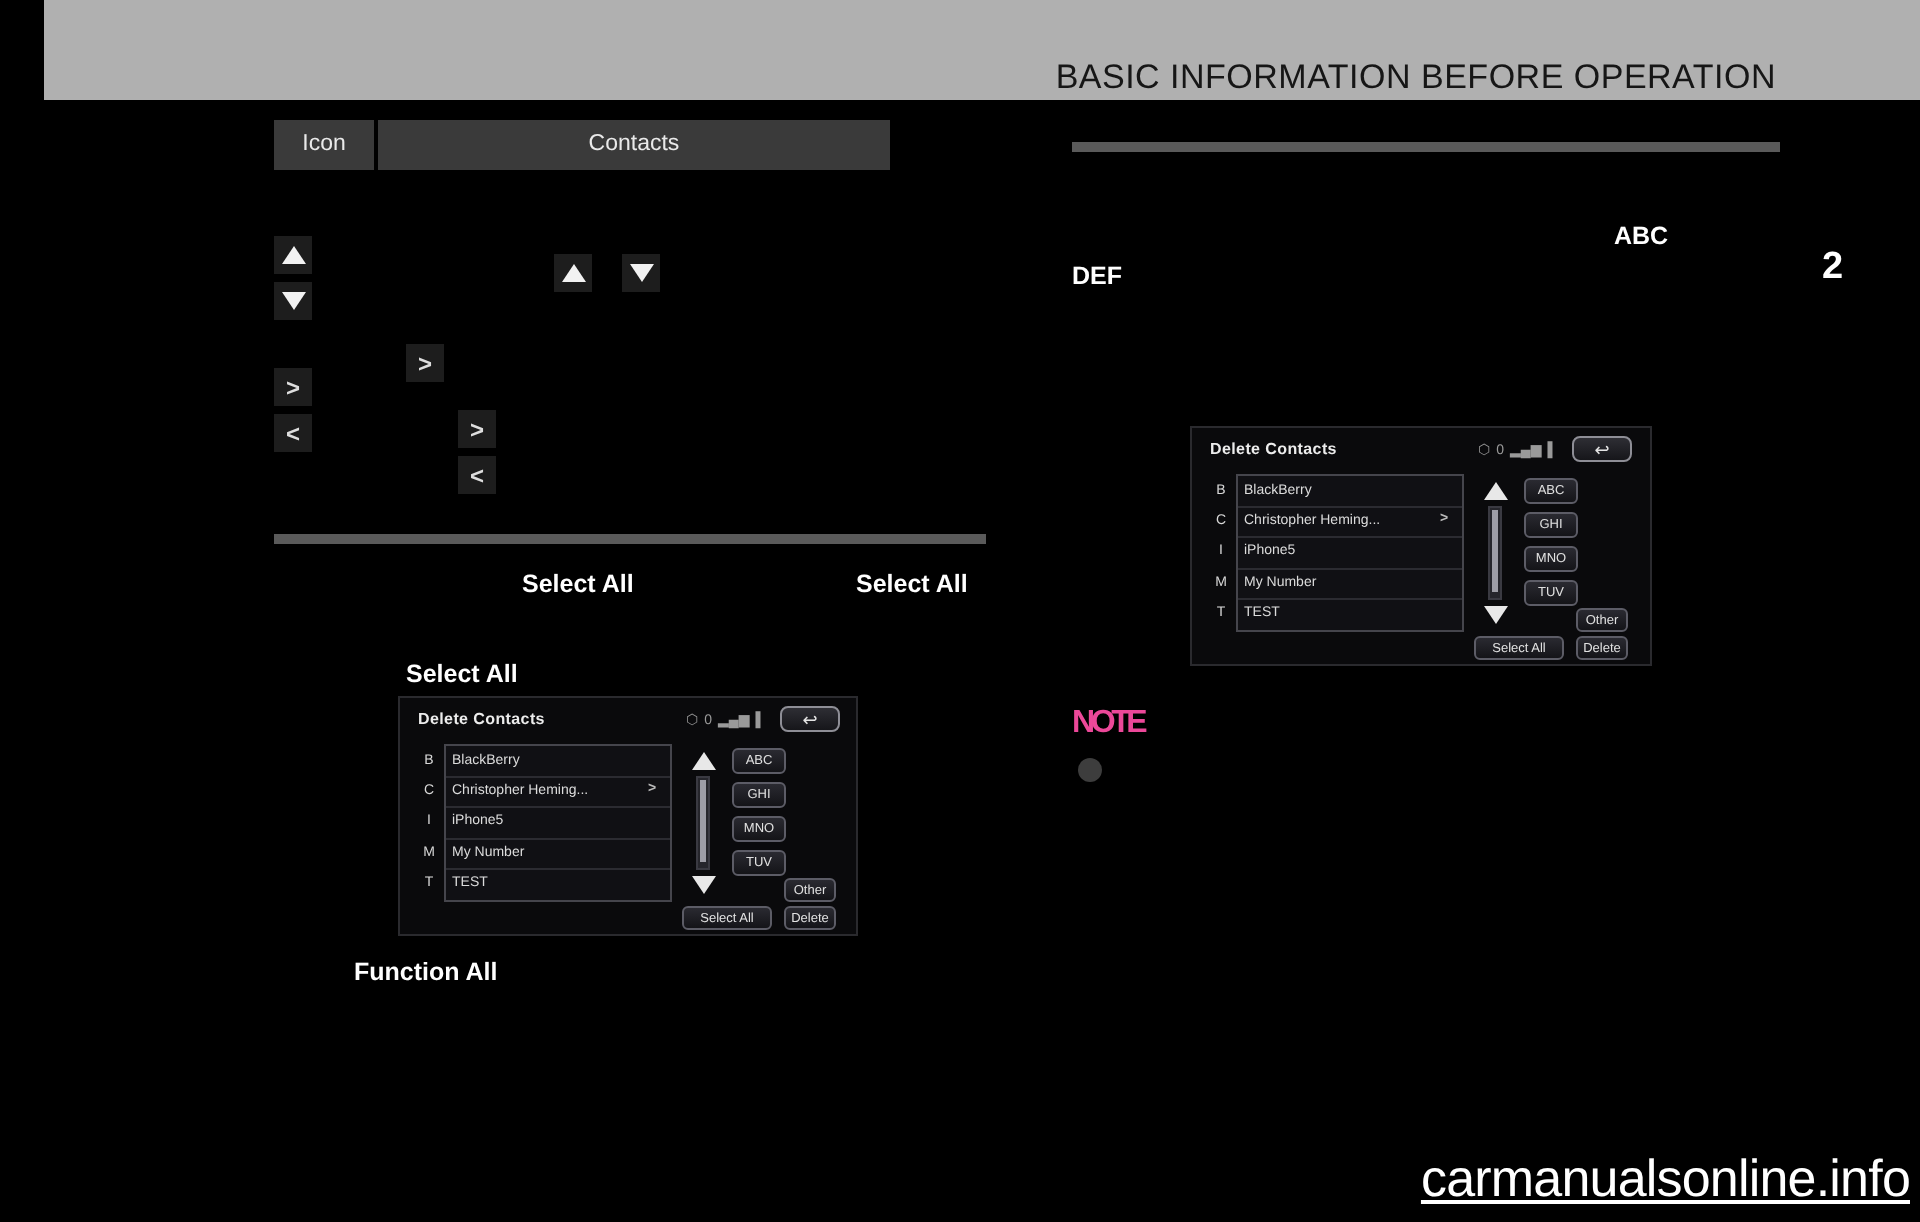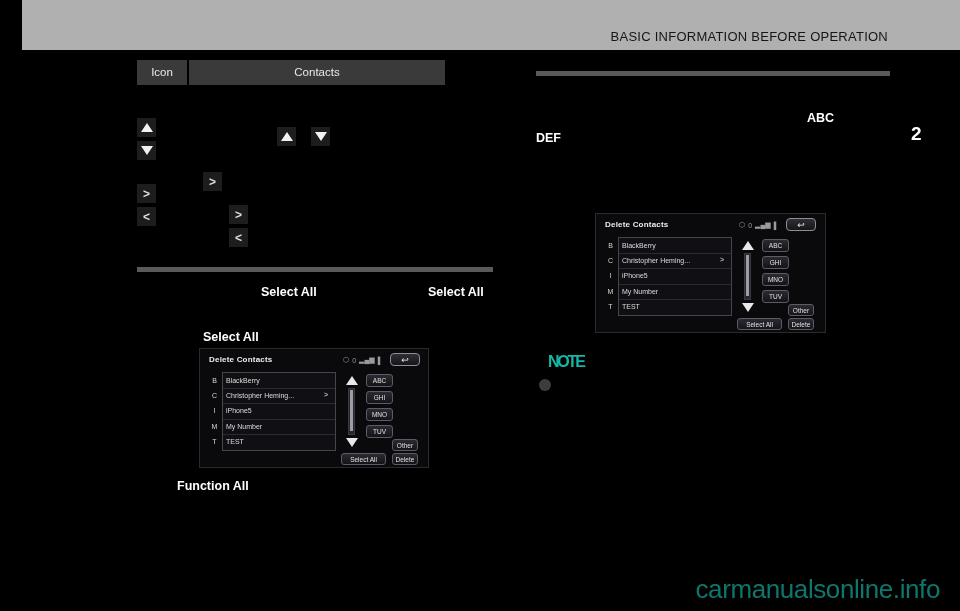--- a/index.html
+++ b/index.html
@@ -11,21 +11,21 @@
   }
   .page { position: relative; width: 960px; height: 611px; background: #000; }
 
   
   .header-band {
     position: absolute; left: 22px; top: 0; width: 938px; height: 50px;
     background: #b0b0b0;
   }
   .header-title {
     position: absolute; right: 72px; top: 29px;
-    font-size: 13px; letter-spacing: 0.25px;
+    font-size: 17px; letter-spacing: 0.25px;
     color: #161616; white-space: nowrap;
   }
 
   
   .page-number {
     position: absolute; left: 911px; top: 123px;
     font-size: 19px; font-weight: bold; color: #ffffff;
   }
 
   
@@ -69,23 +69,23 @@
 
   
   .bold-label {
     position: absolute;
     font-size: 12.5px; font-weight: bold; color: #ffffff;
     white-space: nowrap;
   }
 
   
   .note-word {
-    position: absolute; left: 12px; top: 0;
+    position: absolute; left: 0; top: 0;
     font-size: 16px; font-weight: bold; letter-spacing: -2.2px;
-    color: #14b8a6;
+    color: #ec4899;
   }
   .note-bullet {
     position: absolute; left: 3px; top: 26px;
     width: 12px; height: 12px; border-radius: 50%;
     background: #3d3d3d;
   }
 
   
   .device {
     position: relative;
@@ -142,23 +142,24 @@
   }
   .dv-btn {
     position: absolute;
     border: 1px solid #5c5c66; border-radius: 3px;
     background: linear-gradient(#2a2a31, #141418);
     color: #e2e2e2; display: flex; align-items: center; justify-content: center;
   }
 
   
   .watermark {
-    position: absolute; right: 20px; bottom: 6px;
-    font-size: 26px; color: #0f766e; letter-spacing: -0.4px;
+    position: absolute; right: 5px; bottom: 6px;
+    font-size: 26px; color: #ffffff; letter-spacing: -0.4px;
     white-space: nowrap;
+    text-decoration: underline;
   }
 </style>
 </head>
 <body>
 
 <div class="page">
 
   <div class="header-band"></div>
   <div class="header-title">BASIC INFORMATION BEFORE OPERATION</div>
   <div class="page-number">2</div>

